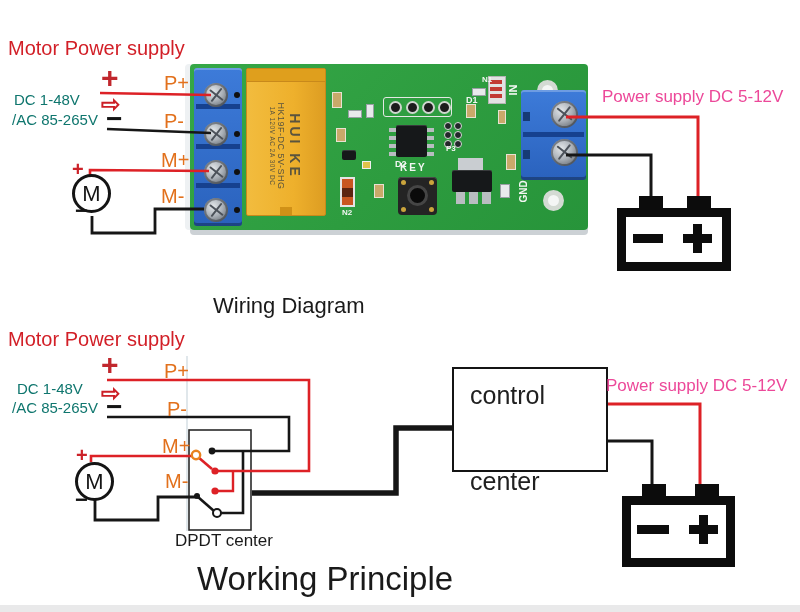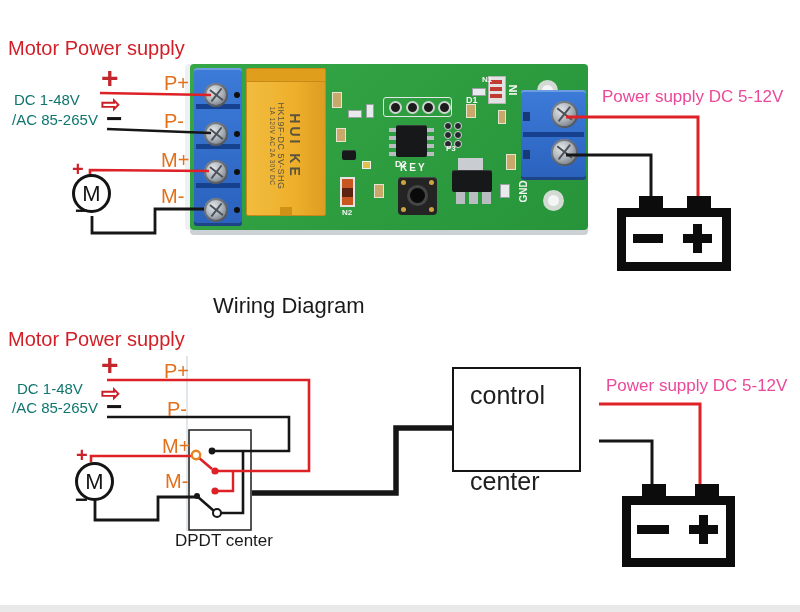--- a/index.html
+++ b/index.html
@@ -54,21 +54,21 @@
   .smd-white{position:absolute;background:#e8eaec;border:1px solid #9aa0a5;}
   .paddot{position:absolute;width:6px;height:6px;border-radius:50%;background:#23262a;border:1px solid #d8dcd8;}
   
   .batt{position:absolute;background:#ffffff;border:9px solid #0c0c0c;box-sizing:border-box;}
   .batt-tab{position:absolute;background:#0c0c0c;}
   .sym-minus{position:absolute;background:#0c0c0c;}
   .sym-plus{position:absolute;}
   .sym-plus::before{content:"";position:absolute;left:0;top:10px;width:29px;height:9px;background:#0c0c0c;}
   .sym-plus::after{content:"";position:absolute;left:10px;top:0;width:9px;height:29px;background:#0c0c0c;}
   
-  #control-box{position:absolute;left:452px;top:367px;width:129px;height:105px;background:#fff;
+  #control-box{position:absolute;left:452px;top:367px;width:156px;height:105px;background:#fff;
                border:2.5px solid #141414;box-sizing:border-box;color:#202020;}
   #control-box .line{position:absolute;left:16px;font-size:25px;}
   #svg-wires{position:absolute;left:0;top:0;z-index:3;}
   .layer-labels{z-index:4;}
   #bottom-strip{position:absolute;left:0;bottom:0;width:800px;height:7px;background:#e9e9ea;}
 </style>
 </head>
 <body>
 
 <div id="canvas">
@@ -241,20 +241,21 @@
   <div class="lbl big-minus layer-labels" style="left:106px;top:392px;">−</div>
   <div class="lbl orange layer-labels" style="left:167px;top:399px;">P-</div>
   <div class="lbl orange layer-labels" style="left:162px;top:436px;">M+</div>
   <div class="lbl sm-plus layer-labels" style="left:76px;top:445px;">+</div>
   <div class="motor layer-labels" style="left:75px;top:462px;">
       <span>M</span>
     </div>
   <div class="lbl sm-minus layer-labels" style="left:75px;top:488px;">−</div>
   <div class="lbl orange layer-labels" style="left:165px;top:471px;">M-</div>
   <div class="lbl sec-title layer-labels" style="left:175px;top:532px;font-size:17px;">DPDT center</div>
+  <div class="lbl sec-title layer-labels" style="left:197px;top:562px;font-size:33px;">Working Principle</div>
 
   <div id="control-box" class="layer-labels">
     <div class="line" style="top:12px;">control</div>
     <div class="line" style="top:54px;margin-top:44px;">center</div>
   </div>
   <div class="lbl ps-title layer-labels" style="left:606px;top:377px;">Power supply DC 5-12V</div>
 
   <div class="batt-tab layer-labels" style="left:642px;top:484px;width:24px;height:13px;"></div>
   <div class="batt-tab layer-labels" style="left:695px;top:484px;width:24px;height:13px;"></div>
   <div class="batt layer-labels" style="left:622px;top:496px;width:113px;height:71px;"></div>

